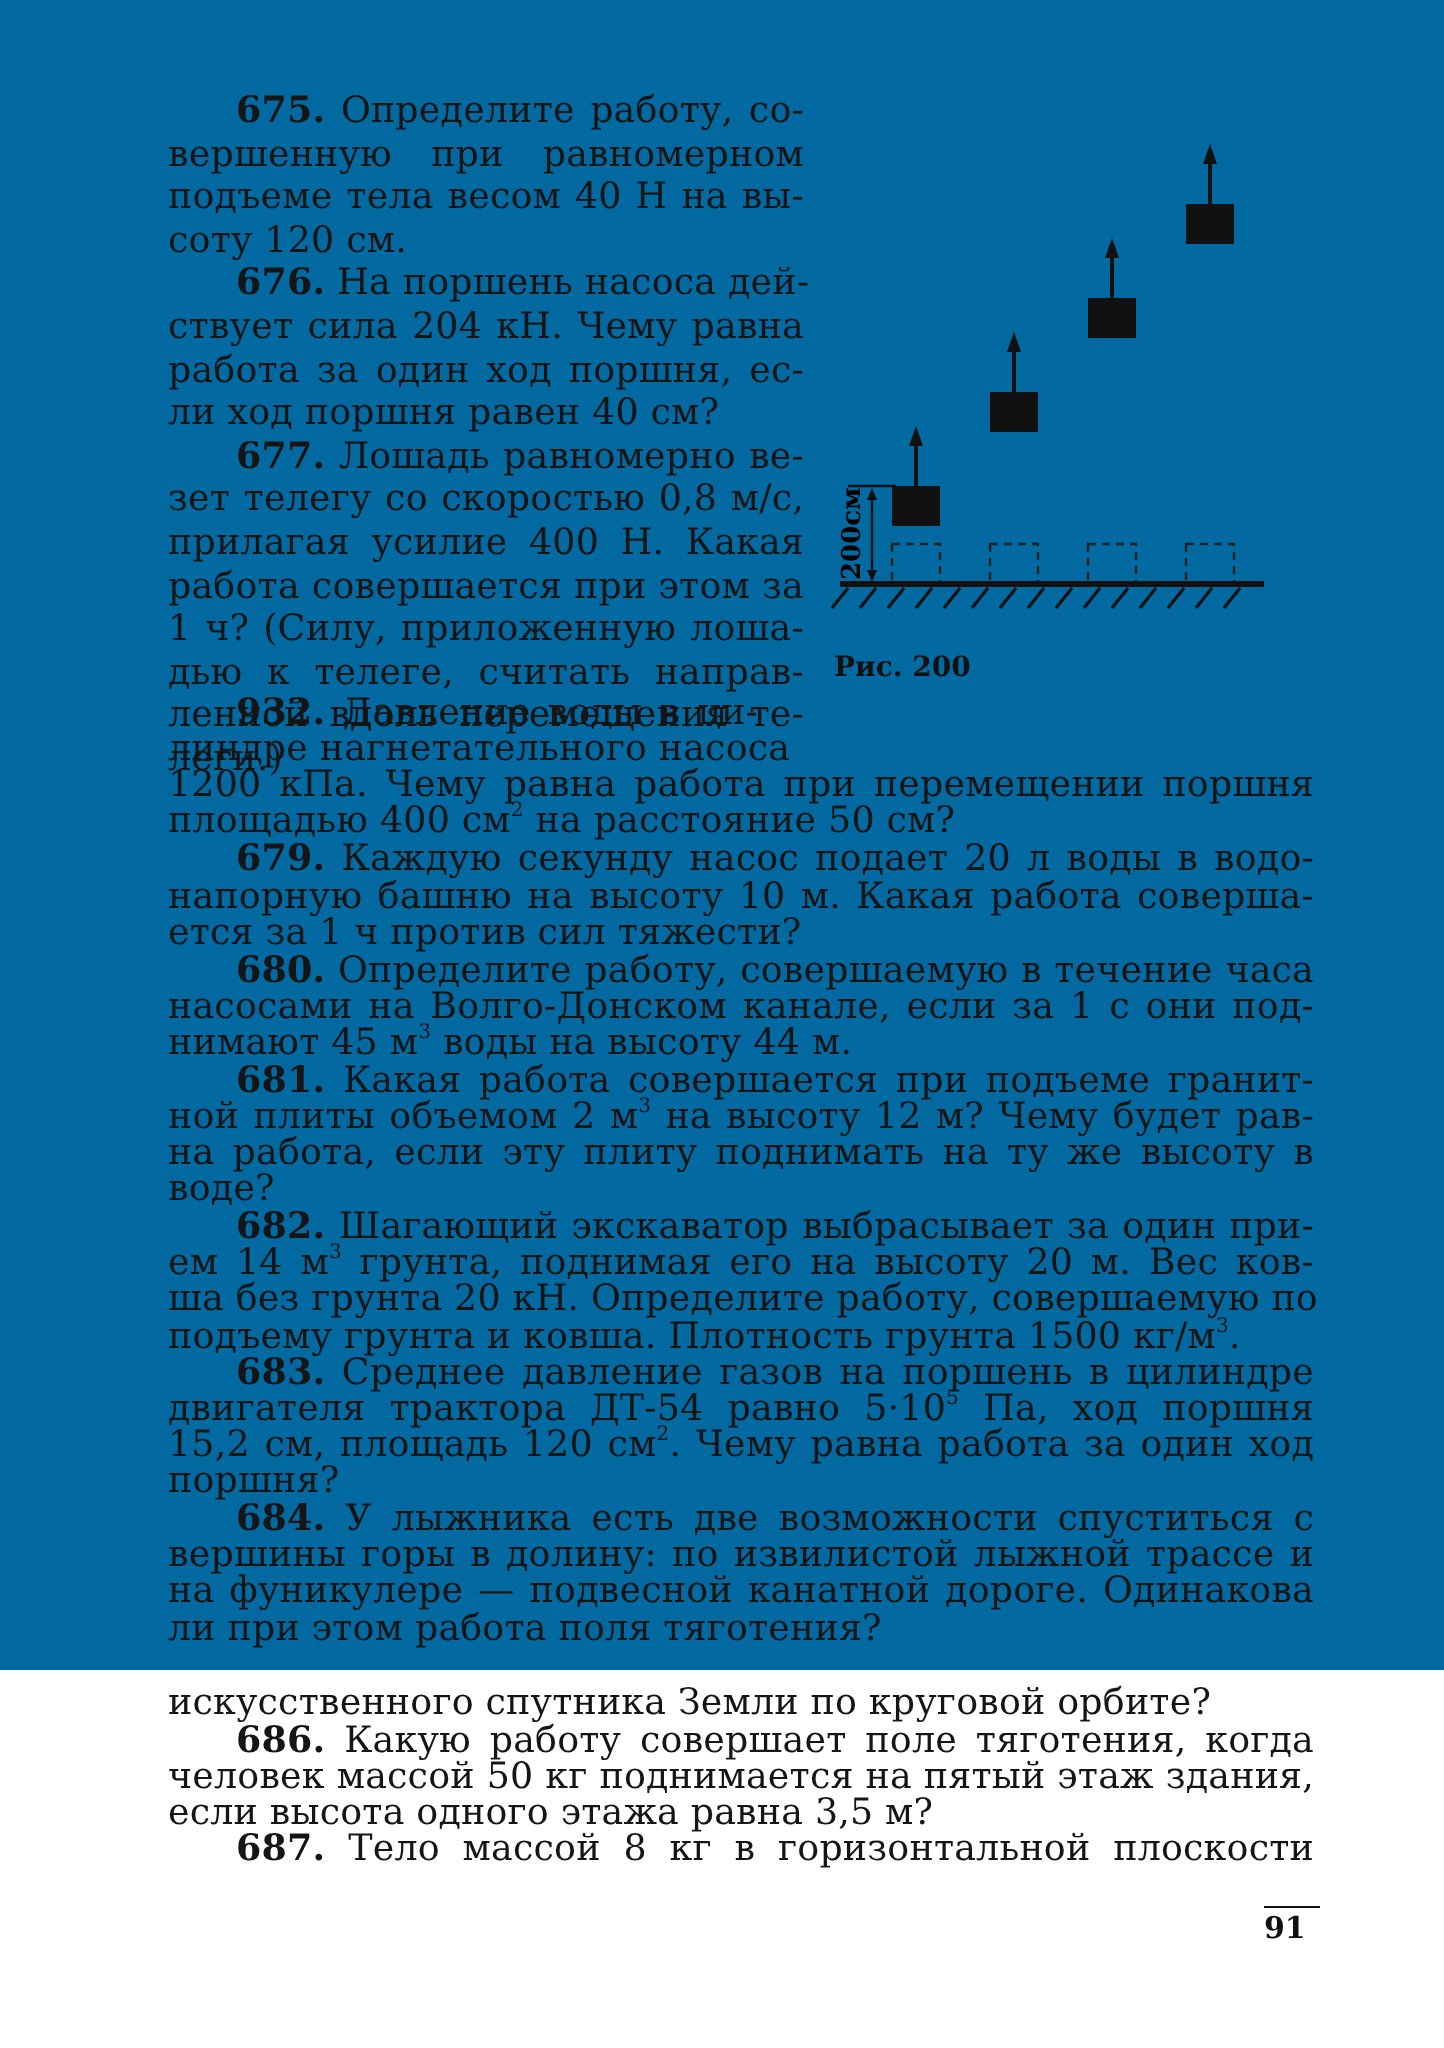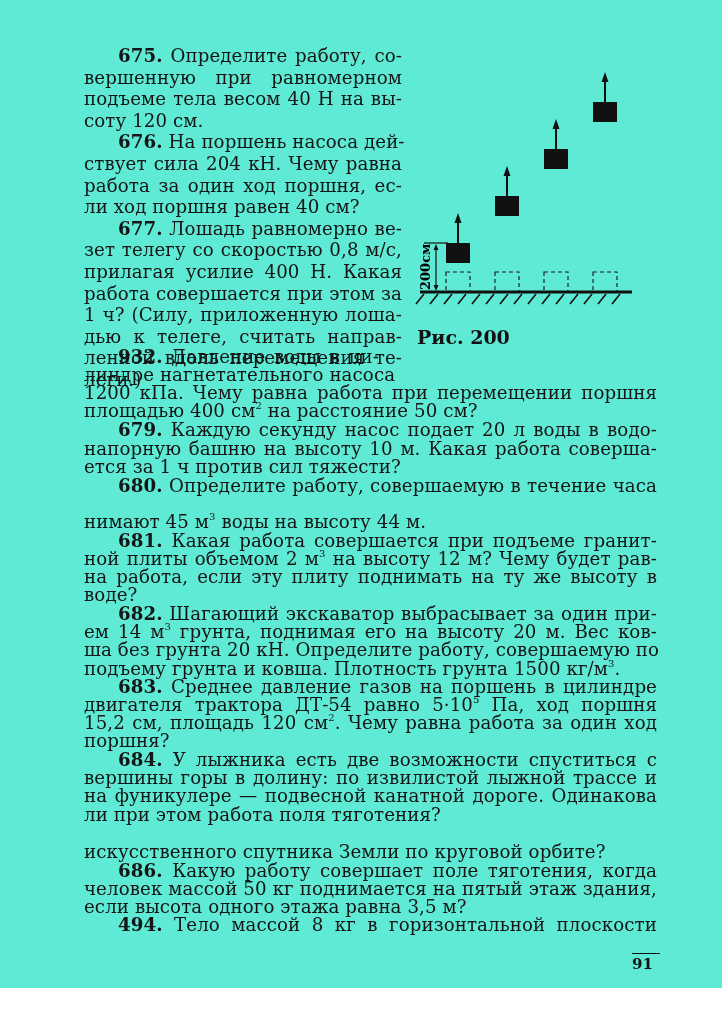--- a/index.html
+++ b/index.html
@@ -1,28 +1,28 @@
 <!DOCTYPE html>
 <html><head>
 <meta charset="utf-8">
 <style>
   html, body { margin: 0; padding: 0; background: #ffffff; }
   body { width: 722px; height: 1024px; position: relative; overflow: hidden;
          font-family: "DejaVu Serif", "Liberation Serif", serif; color: #111; }
-  .page { position: absolute; left: 0; top: 0; width: 722px; height: 988px; background: #5eead4; }
+  .page { position: absolute; left: 0; top: 0; width: 722px; height: 835px; background: #0369a1; }
   .line { position: absolute; left: 84px; font-size: 18.2px; line-height: 24px; white-space: nowrap;
           letter-spacing: 0.1px; color: #151515; }
   .narrow { width: 318px; }
   .full { width: 573px; }
   .justify { text-align: justify; text-align-last: justify; }
   .indent { padding-left: 34px; box-sizing: border-box; }
   .num { font-weight: bold; }
   sup { font-size: 10px; line-height: 0; position: relative; top: -1px; }
   .figure { position: absolute; left: 410px; top: 40px; width: 240px; height: 270px; }
-  .caption { position: absolute; left: 417px; top: 326px; font-size: 19px; font-weight: bold;
+  .caption { position: absolute; left: 417px; top: 326px; font-size: 14px; font-weight: bold;
              font-family: "DejaVu Serif", serif; }
   .pagenum { position: absolute; left: 632px; top: 953px; font-size: 15px; font-weight: bold;
              border-top: 1.5px solid #111; padding-top: 1px; width: 28px; text-align: left; }
 </style>
 </head>
 <body>
 
 <div class="page">
 
   <div class="line narrow justify indent" style="top:44px"><span class="num">675.</span> <span>Определите работу, со-</span></div>
@@ -46,20 +46,21 @@
   <div class="line narrow justify indent" style="top:345px;width:295px"><span class="num">932.</span> <span>Давление воды в ци-</span></div>
   <div class="line narrow justify" style="top: 363px; width: 295px;">линдре нагнетательного насоса</div>
   <div class="line full justify" style="top: 381px;">1200 кПа. Чему равна работа при перемещении поршня</div>
   <div class="line full" style="top: 399px;"><span>площадью 400 см</span><sup>2</sup><span> на расстояние 50 см?</span></div>
 
   <div class="line full justify indent" style="top: 418px;"><span class="num">679.</span> <span>Каждую секунду насос подает 20 л воды в водо-</span></div>
   <div class="line full justify" style="top: 437px;">напорную башню на высоту 10 м. Какая работа соверша-</div>
   <div class="line full" style="top: 455px;">ется за 1 ч против сил тяжести?</div>
 
   <div class="line full justify indent" style="top: 474px;"><span class="num">680.</span> <span>Определите работу, совершаемую в течение часа</span></div>
+  <div class="line full justify" style="top: 492px;">насосами на Волго-Донском канале, если за 1 с они под-</div>
   <div class="line full" style="top: 510px;"><span>нимают 45 м</span><sup>3</sup><span> воды на высоту 44 м.</span></div>
 
   <div class="line full justify indent" style="top: 529px;"><span class="num">681.</span> <span>Какая работа совершается при подъеме гранит-</span></div>
   <div class="line full justify" style="top: 547px;"><span>ной плиты объемом 2 м</span><sup>3</sup><span> на высоту 12 м? Чему будет рав-</span></div>
   <div class="line full justify" style="top: 565px;">на работа, если эту плиту поднимать на ту же высоту в</div>
   <div class="line full" style="top: 583px;">воде?</div>
 
   <div class="line full justify indent" style="top: 602px;"><span class="num">682.</span> <span>Шагающий экскаватор выбрасывает за один при-</span></div>
   <div class="line full justify" style="top: 620px;"><span>ем 14 м</span><sup>3</sup><span> грунта, поднимая его на высоту 20 м. Вес ков-</span></div>
   <div class="line full justify" style="top: 638px;">ша без грунта 20 кН. Определите работу, совершаемую по</div>
@@ -121,15 +122,15 @@
     <polygon points="26,251 23.5,245 28.5,245" fill="#111"></polygon>
     <text x="0" y="0" transform="translate(20,250) rotate(-90)" font-size="13" font-weight="bold" font-family="DejaVu Serif, serif">200см</text>
   </svg>
   <div class="caption">Рис. 200</div>
 
   <div class="pagenum">91</div>
 <div class="line full " style="top: 840px;">искусственного спутника Земли по круговой орбите?</div>
     <div class="line full justify indent" style="top: 859px;"><span class="num">686.</span> <span>Какую работу совершает поле тяготения, когда</span></div>
     <div class="line full justify" style="top: 877px;">человек массой 50 кг поднимается на пятый этаж здания,</div>
     <div class="line full " style="top: 895px;">если высота одного этажа равна 3,5 м?</div>
-    <div class="line full justify indent" style="top: 913px;"><span class="num">494.</span> <span>Тело массой 8 кг в горизонтальной плоскости</span></div>
+    <div class="line full justify indent" style="top: 913px;"><span class="num">687.</span> <span>Тело массой 8 кг в горизонтальной плоскости</span></div>
     <div class="line narrow" style="top: 368px;">леги.)</div>
   </div>
 
 </body></html>

